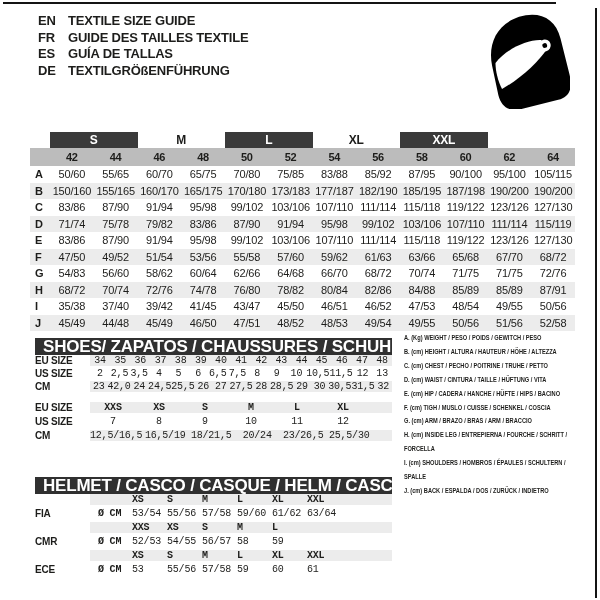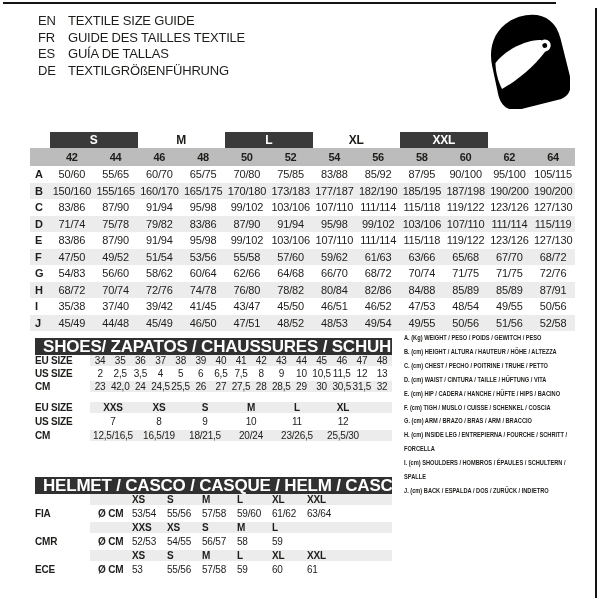--- a/index.html
+++ b/index.html
@@ -2,21 +2,21 @@
 <html><head>
 <meta charset="utf-8">
 <style>
   html,body{margin:0;padding:0;background:#fff;}
   .page{position:relative;width:600px;height:600px;background:#fff;overflow:hidden;
         font-family:"Liberation Sans",sans-serif;color:#1d1d1b;letter-spacing:-0.2px;}
   .border-top{position:absolute;top:2px;left:3px;width:553px;height:2px;background:#141414;}
   .border-right{position:absolute;top:8px;right:3px;width:2px;height:590px;background:#141414;}
 
   
-  .langs{position:absolute;top:13px;left:38px;font-weight:normal;font-size:13px;line-height:16.5px;}
+  .langs{position:absolute;top:13px;left:38px;font-weight:bold;font-size:13px;line-height:16.5px;}
   .lang-row{display:flex;}
   .lang-code{width:30px;}
 
   .helmet-svg{position:absolute;top:13px;left:486px;}
 
   
   .main{position:absolute;top:132px;left:30px;width:545px;border-collapse:collapse;
         table-layout:fixed;font-size:11px;text-align:center;}
   .main td{padding:0;white-space:nowrap;overflow:hidden;height:16.5px;line-height:16.5px;}
   .main tr.group-row td{height:16px;line-height:16px;font-weight:bold;font-size:12px;}
@@ -27,21 +27,21 @@
 
   
   .btable{position:absolute;left:35px;width:357px;font-size:10px;}
   .btitle{height:17px;background:#303030;color:#fff;font-weight:bold;
           font-size:17px;line-height:17px;padding-left:8px;box-sizing:border-box;white-space:nowrap;}
   .trow{display:flex;align-items:flex-start;}
   #shoes .trow{height:13px;}
   #gloves .trow{height:14px;}
   #helmet .trow{height:14px;}
   .rlabel{width:55px;font-weight:bold;display:flex;align-items:center;white-space:nowrap;}
-  .rband{flex:1;display:flex;align-items:center;}
+  .rband{flex:1;display:flex;align-items:center;font-family:Liberation Mono, monospace;}
   .rband.stripe{background:#ececec;}
   .bcell{flex:1;text-align:center;white-space:nowrap;}
   #gloves .bcell{flex:0 0 46px;}
   #gloves .trow:first-of-type .bcell{font-weight:bold;}
   .ucell{flex:0 0 42px;font-weight:bold;padding-left:8px;box-sizing:border-box;white-space:nowrap;}
   .hcell{flex:0 0 35px;text-align:left;white-space:nowrap;}
   .hsize{font-weight:bold;}
 
   
   .legend{position:absolute;left:404px;top:331px;width:240px;transform:scaleX(0.708);

